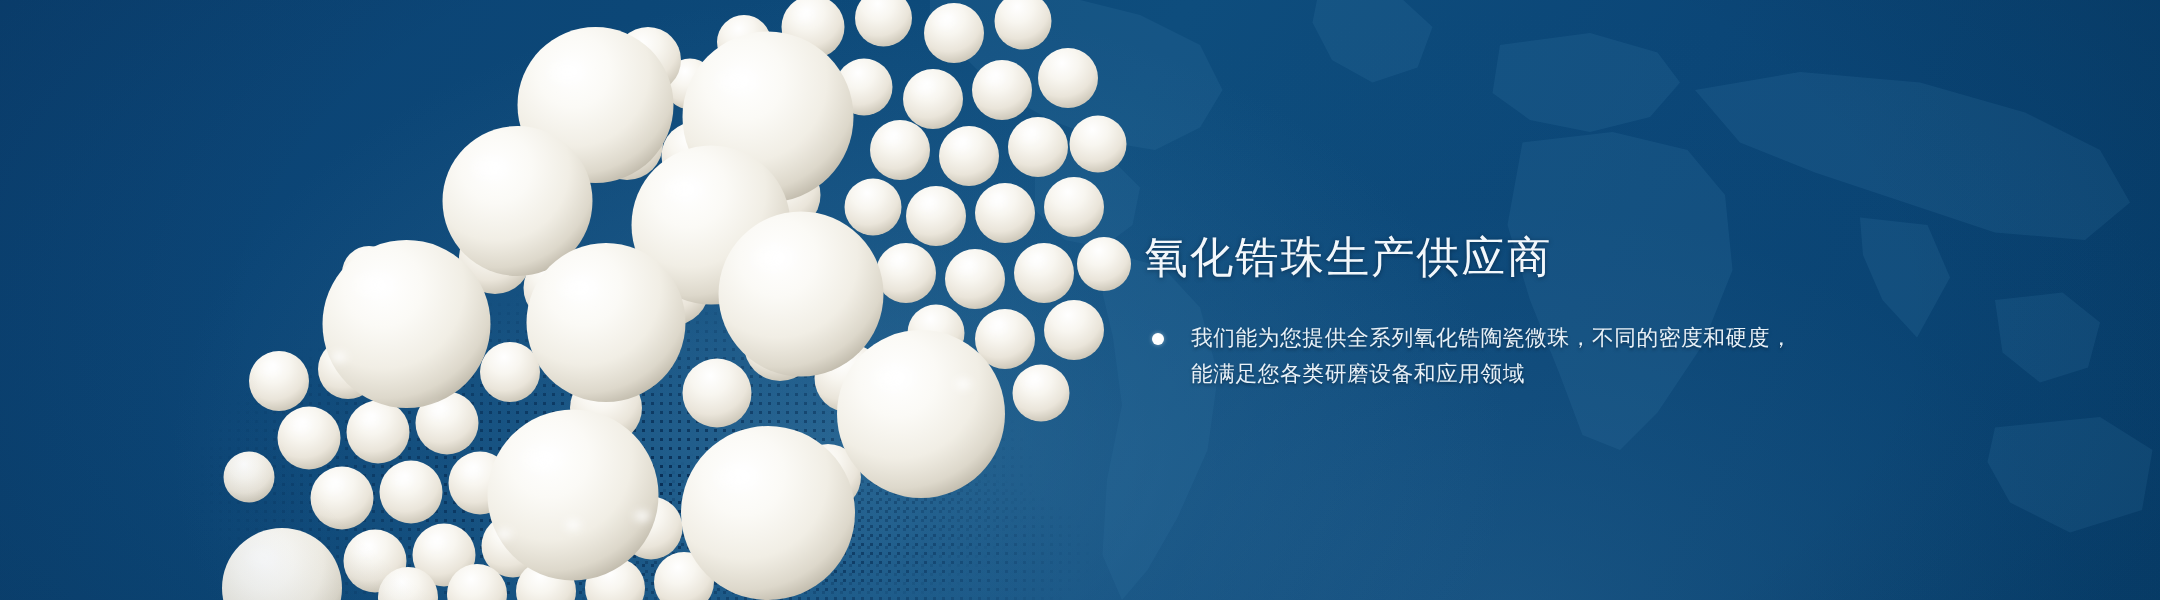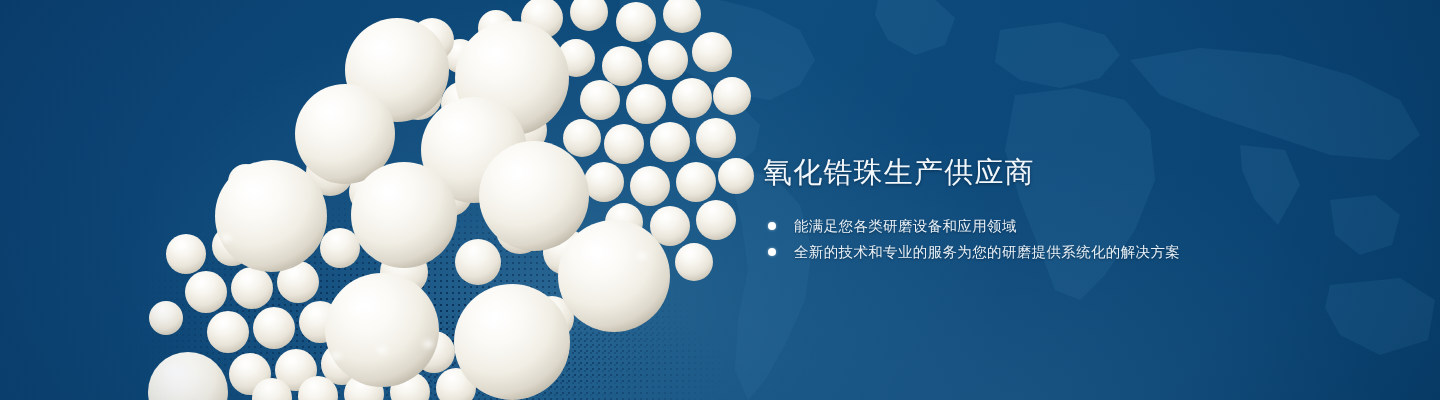--- a/index.html
+++ b/index.html
@@ -293,25 +293,22 @@
 
   <div class="bg-vignette"></div>
 
   <div class="copy">
     <h1 class="headline">氧化锆珠生产供应商</h1>
 
     <ul class="points">
 
       <li>
         <span class="dot"></span>
+        <span class="ln">我们能为您提供全系列氧化锆陶瓷微珠，不同的密度和硬度，</span>
         <span class="ln">能满足您各类研磨设备和应用领域</span>
       </li>
 
-      <li>
-        <span class="dot"></span>
-        <span class="ln">全新的技术和专业的服务为您的研磨提供系统化的解决方案</span>
-      </li>
 
 
     </ul>
   </div>
 
 </div>
 
 </body></html>

